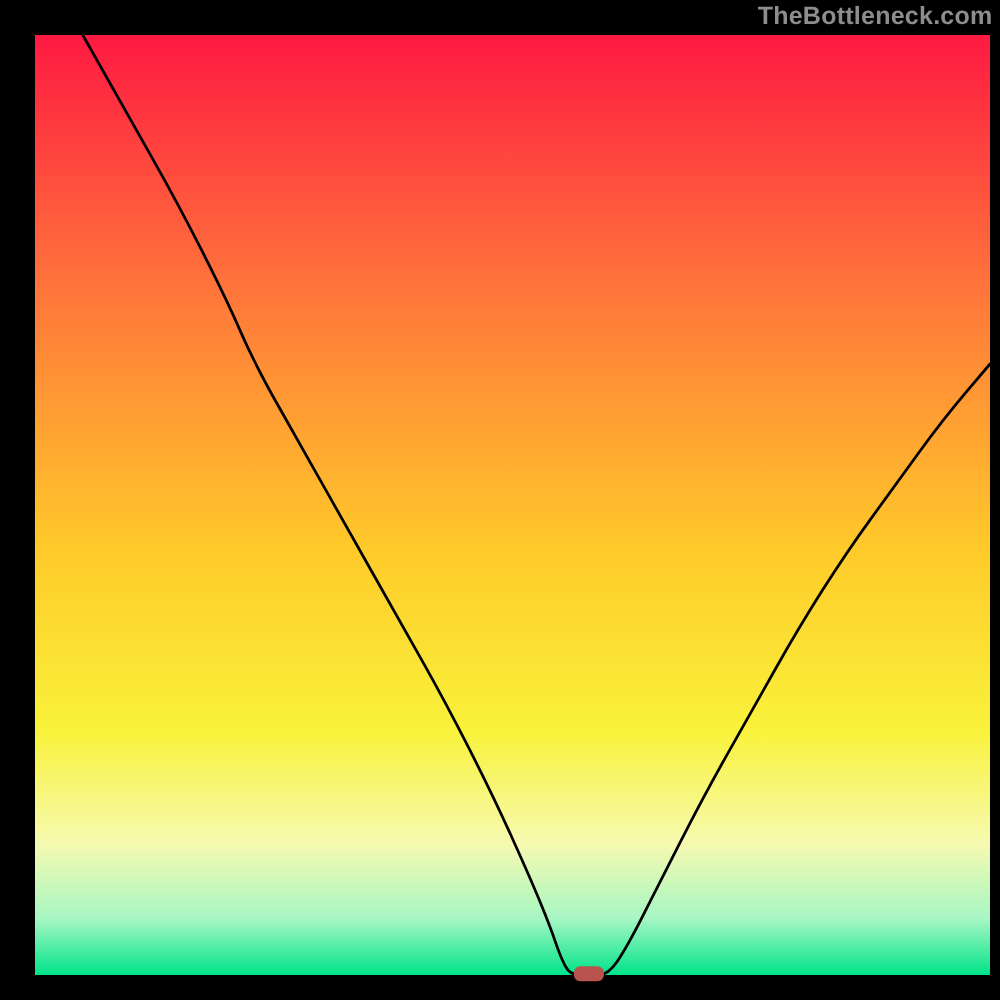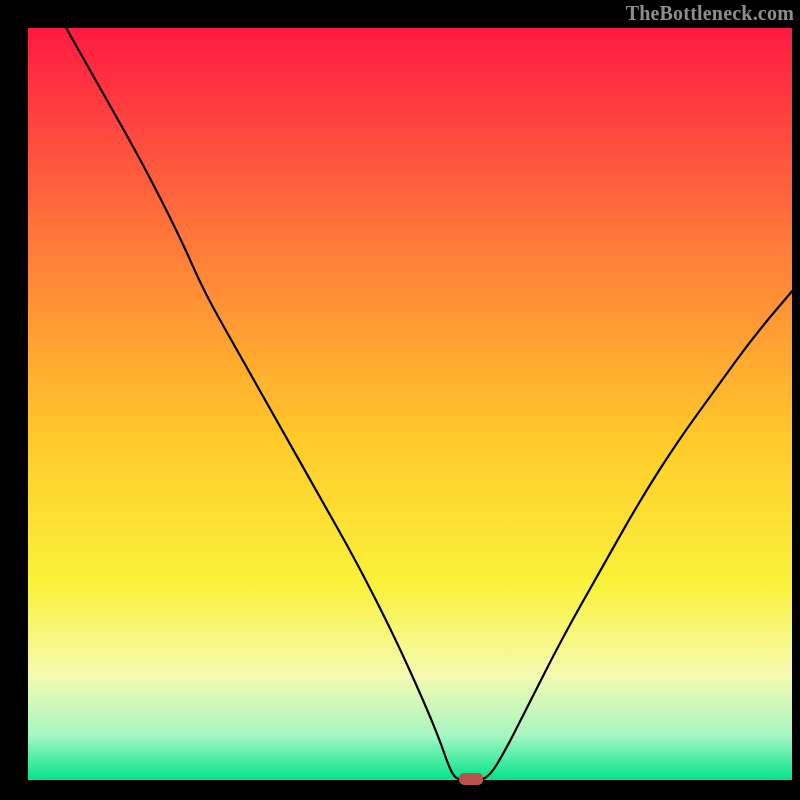--- a/index.html
+++ b/index.html
@@ -18,21 +18,20 @@
   }
   .watermark {
     position: absolute;
     top: 2px;
     right: 6px;
     color: #8d8d8d;
     font-size: 20px;
     font-weight: 600;
     letter-spacing: 0.2px;
     z-index: 5;
-    font-family: Liberation Serif, serif;
   }
   svg {
     position: absolute;
     top: 0;
     left: 0;
   }
   .marker {
     fill: #b9534e;
     stroke: none;
   }

